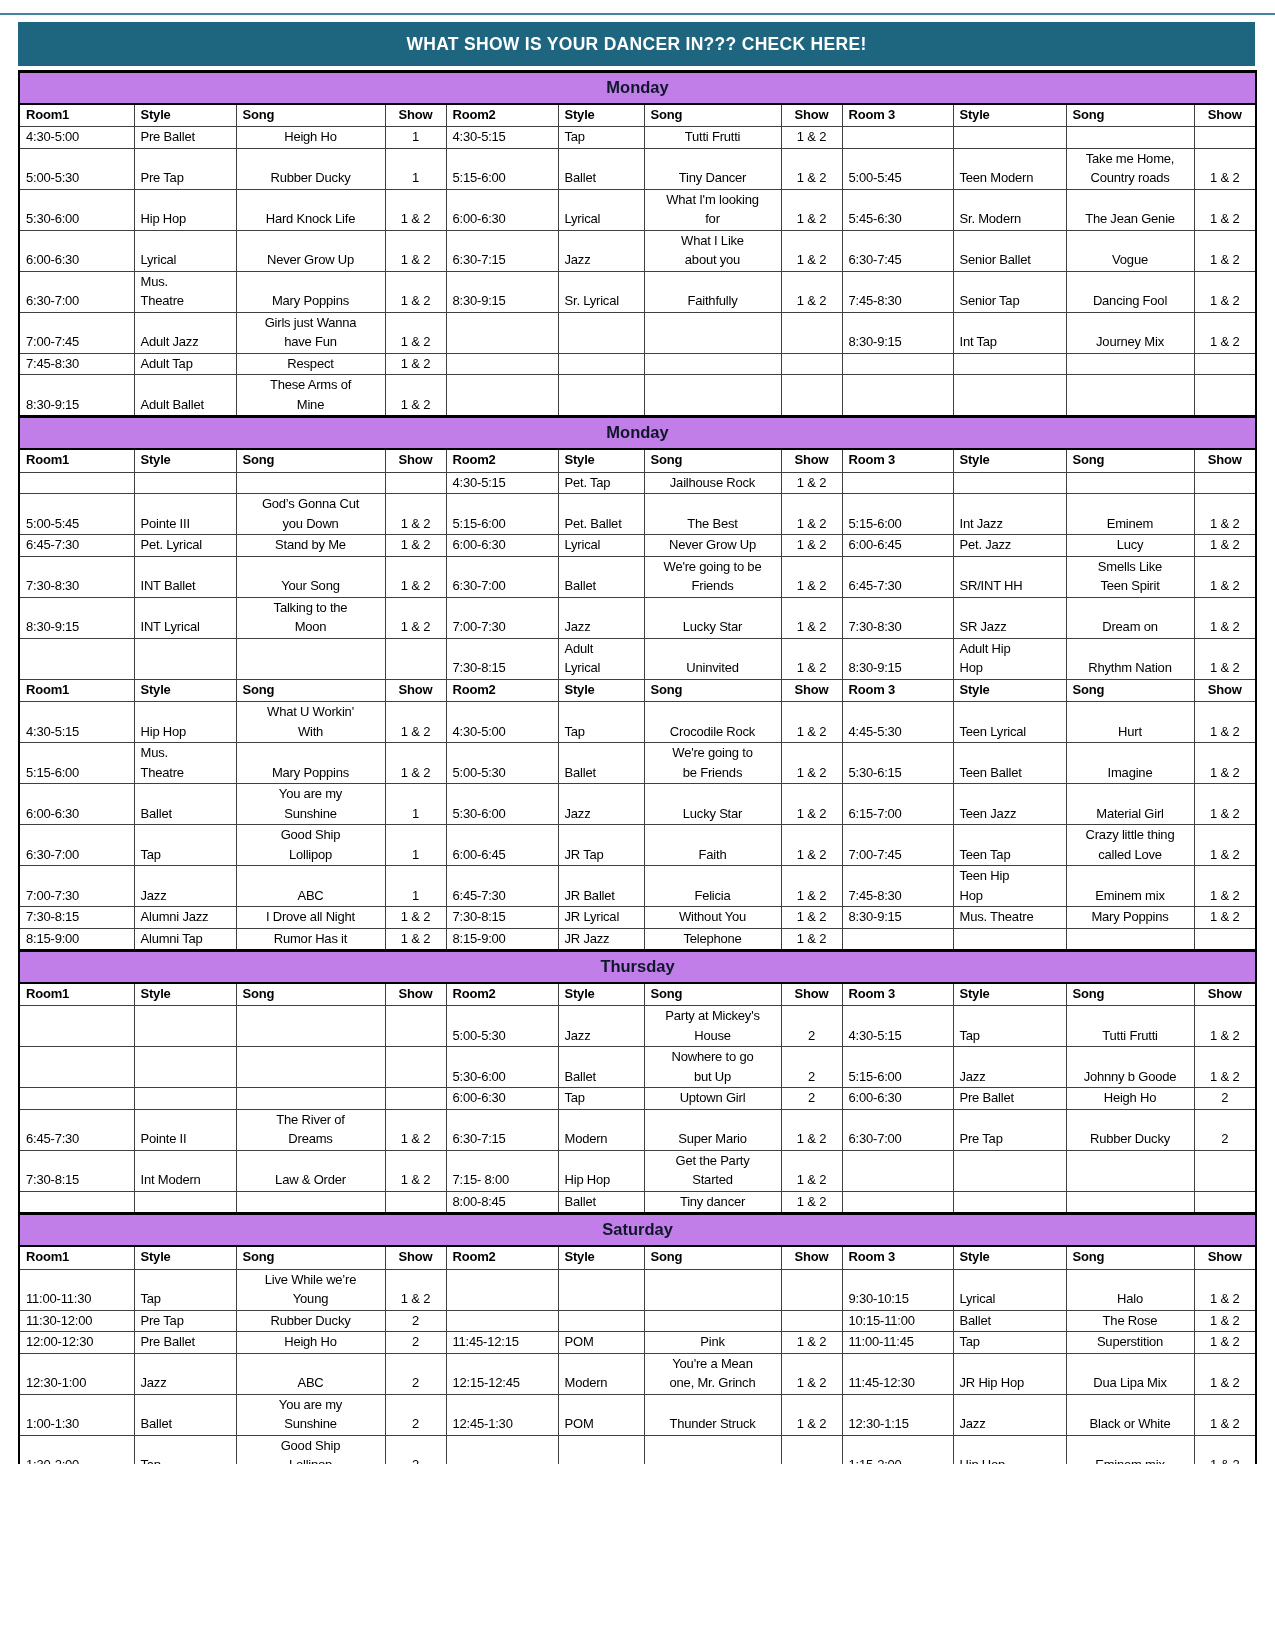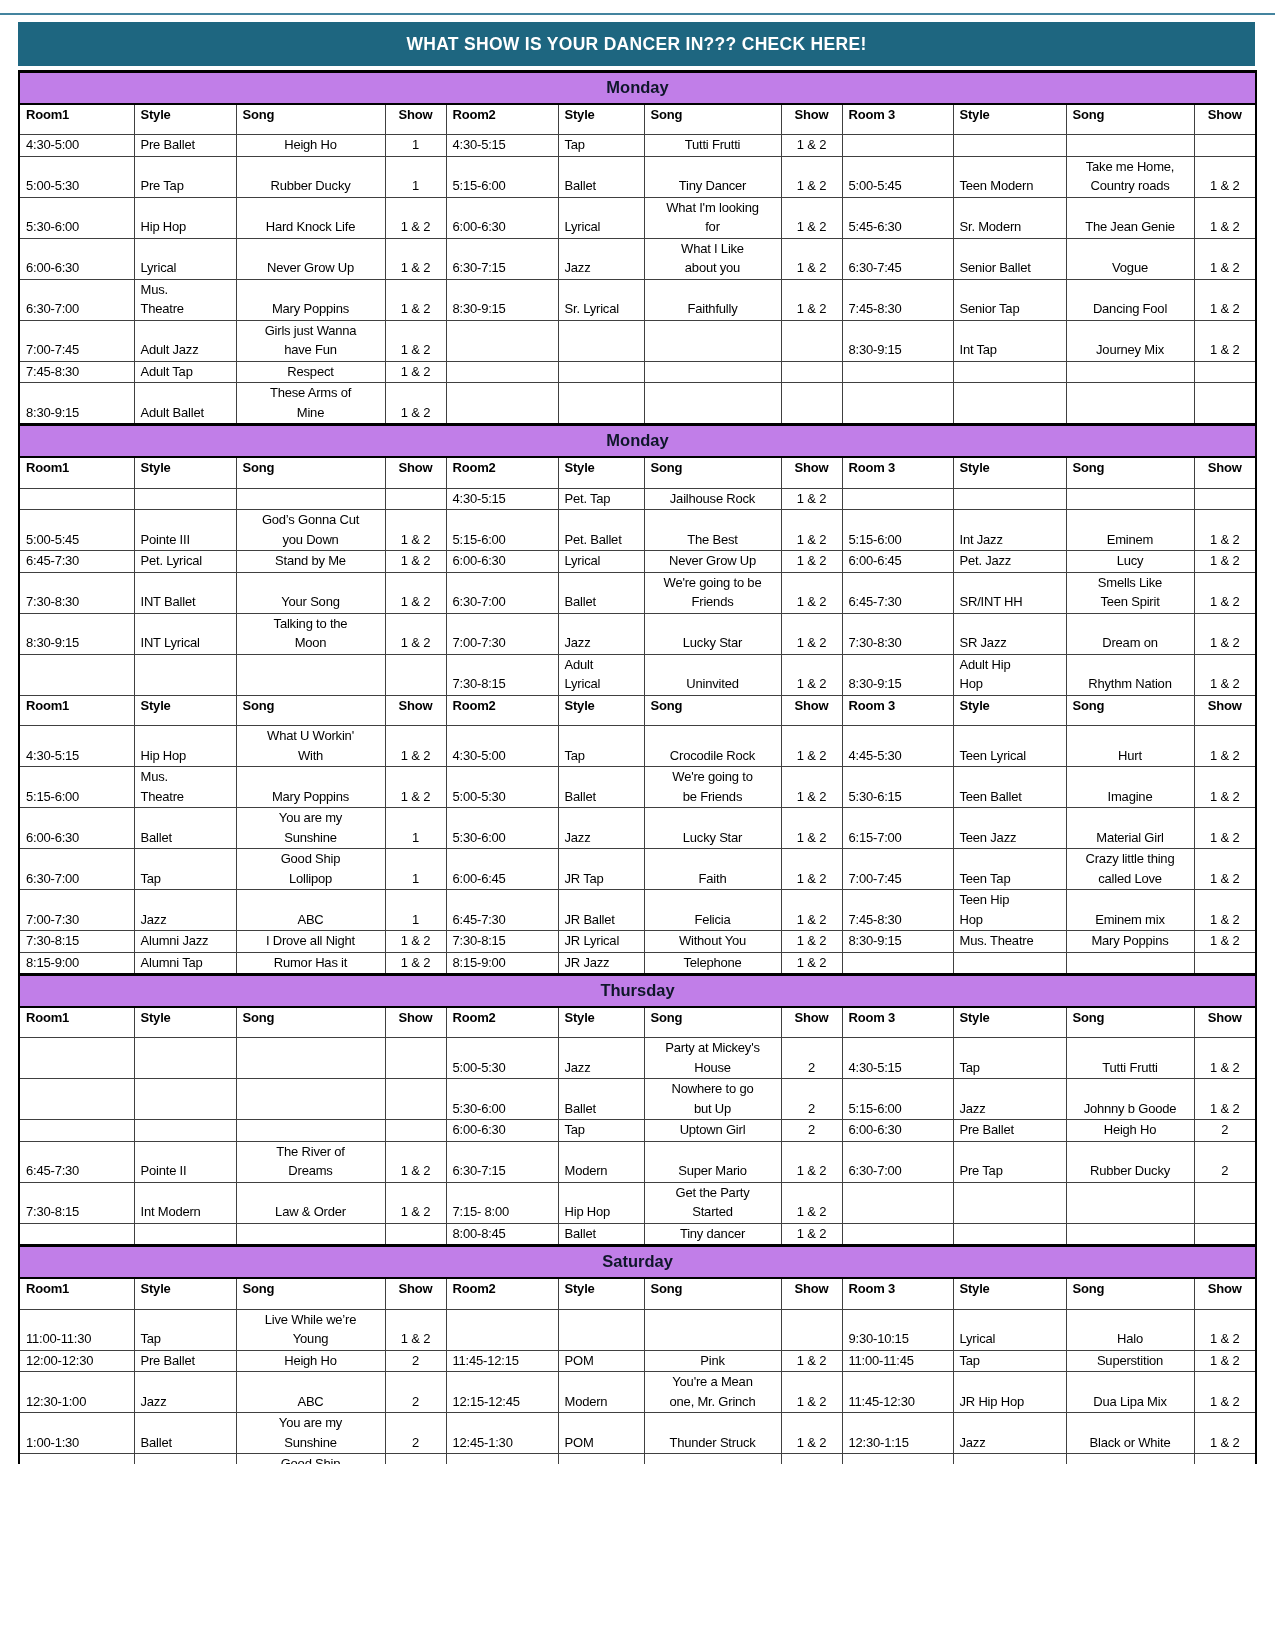--- a/index.html
+++ b/index.html
@@ -14,21 +14,21 @@
   .content{position:absolute;top:22px;left:18px;width:1237px;}
   .title-bar{background:var(--teal);color:#fff;font-weight:bold;text-align:center;
              height:44px;line-height:44px;font-size:17.5px;letter-spacing:.3px;margin-bottom:4px;}
   table.schedule{border-collapse:collapse;table-layout:fixed;width:1237px;
                  font-size:13px;letter-spacing:-0.2px;border:2px solid #000;}
   table.schedule td{border:1px solid var(--grid);vertical-align:bottom;
                     padding:0 6px 1px;white-space:pre-line;line-height:1.5;height:19px;overflow:hidden;}
   tr.day-row td{background:var(--purple);border-top:3px solid #000;border-bottom:2px solid #000;
                 text-align:center;font-weight:bold;font-size:16.5px;letter-spacing:0;
                 padding:2px 0 3px;height:auto;color:#0f172a;}
-  tr.hdr-row td{font-weight:bold;padding-bottom:10px;}
+  tr.hdr-row td{font-weight:bold;padding-bottom:2px;}
   .al{text-align:left}
   .ac{text-align:center}
   
   .cw-t1{width:115px}.cw-s1{width:102px}.cw-g1{width:149px}.cw-w1{width:61px}
   .cw-t2{width:112px}.cw-s2{width:86px}.cw-g2{width:137px}.cw-w2{width:61px}
   .cw-t3{width:111px}.cw-s3{width:113px}.cw-g3{width:128px}.cw-w3{width:62px}
   
   .footer{display:flex;width:1237px;border-top:2px solid #000;box-sizing:border-box;}
   .fcell{box-sizing:border-box;border-left:1px solid var(--grid);min-height:80px;
          display:flex;flex-direction:column;justify-content:center;align-items:center;
@@ -553,20 +553,34 @@
             <td class="al"></td>
             <td class="al"></td>
             <td class="ac"></td>
             <td class="ac"></td>
             <td class="al">9:30-10:15</td>
             <td class="al">Lyrical</td>
             <td class="ac">Halo</td>
             <td class="ac">1 &amp; 2</td>
           </tr>
           <tr>
+            <td class="al">11:30-12:00</td>
+            <td class="al">Pre Tap</td>
+            <td class="ac">Rubber Ducky</td>
+            <td class="ac">2</td>
+            <td class="al"></td>
+            <td class="al"></td>
+            <td class="ac"></td>
+            <td class="ac"></td>
+            <td class="al">10:15-11:00</td>
+            <td class="al">Ballet</td>
+            <td class="ac">The Rose</td>
+            <td class="ac">1 &amp; 2</td>
+          </tr>
+          <tr>
             <td class="al">12:00-12:30</td>
             <td class="al">Pre Ballet</td>
             <td class="ac">Heigh Ho</td>
             <td class="ac">2</td>
             <td class="al">11:45-12:15</td>
             <td class="al">POM</td>
             <td class="ac">Pink</td>
             <td class="ac">1 &amp; 2</td>
             <td class="al">11:00-11:45</td>
             <td class="al">Tap</td>

